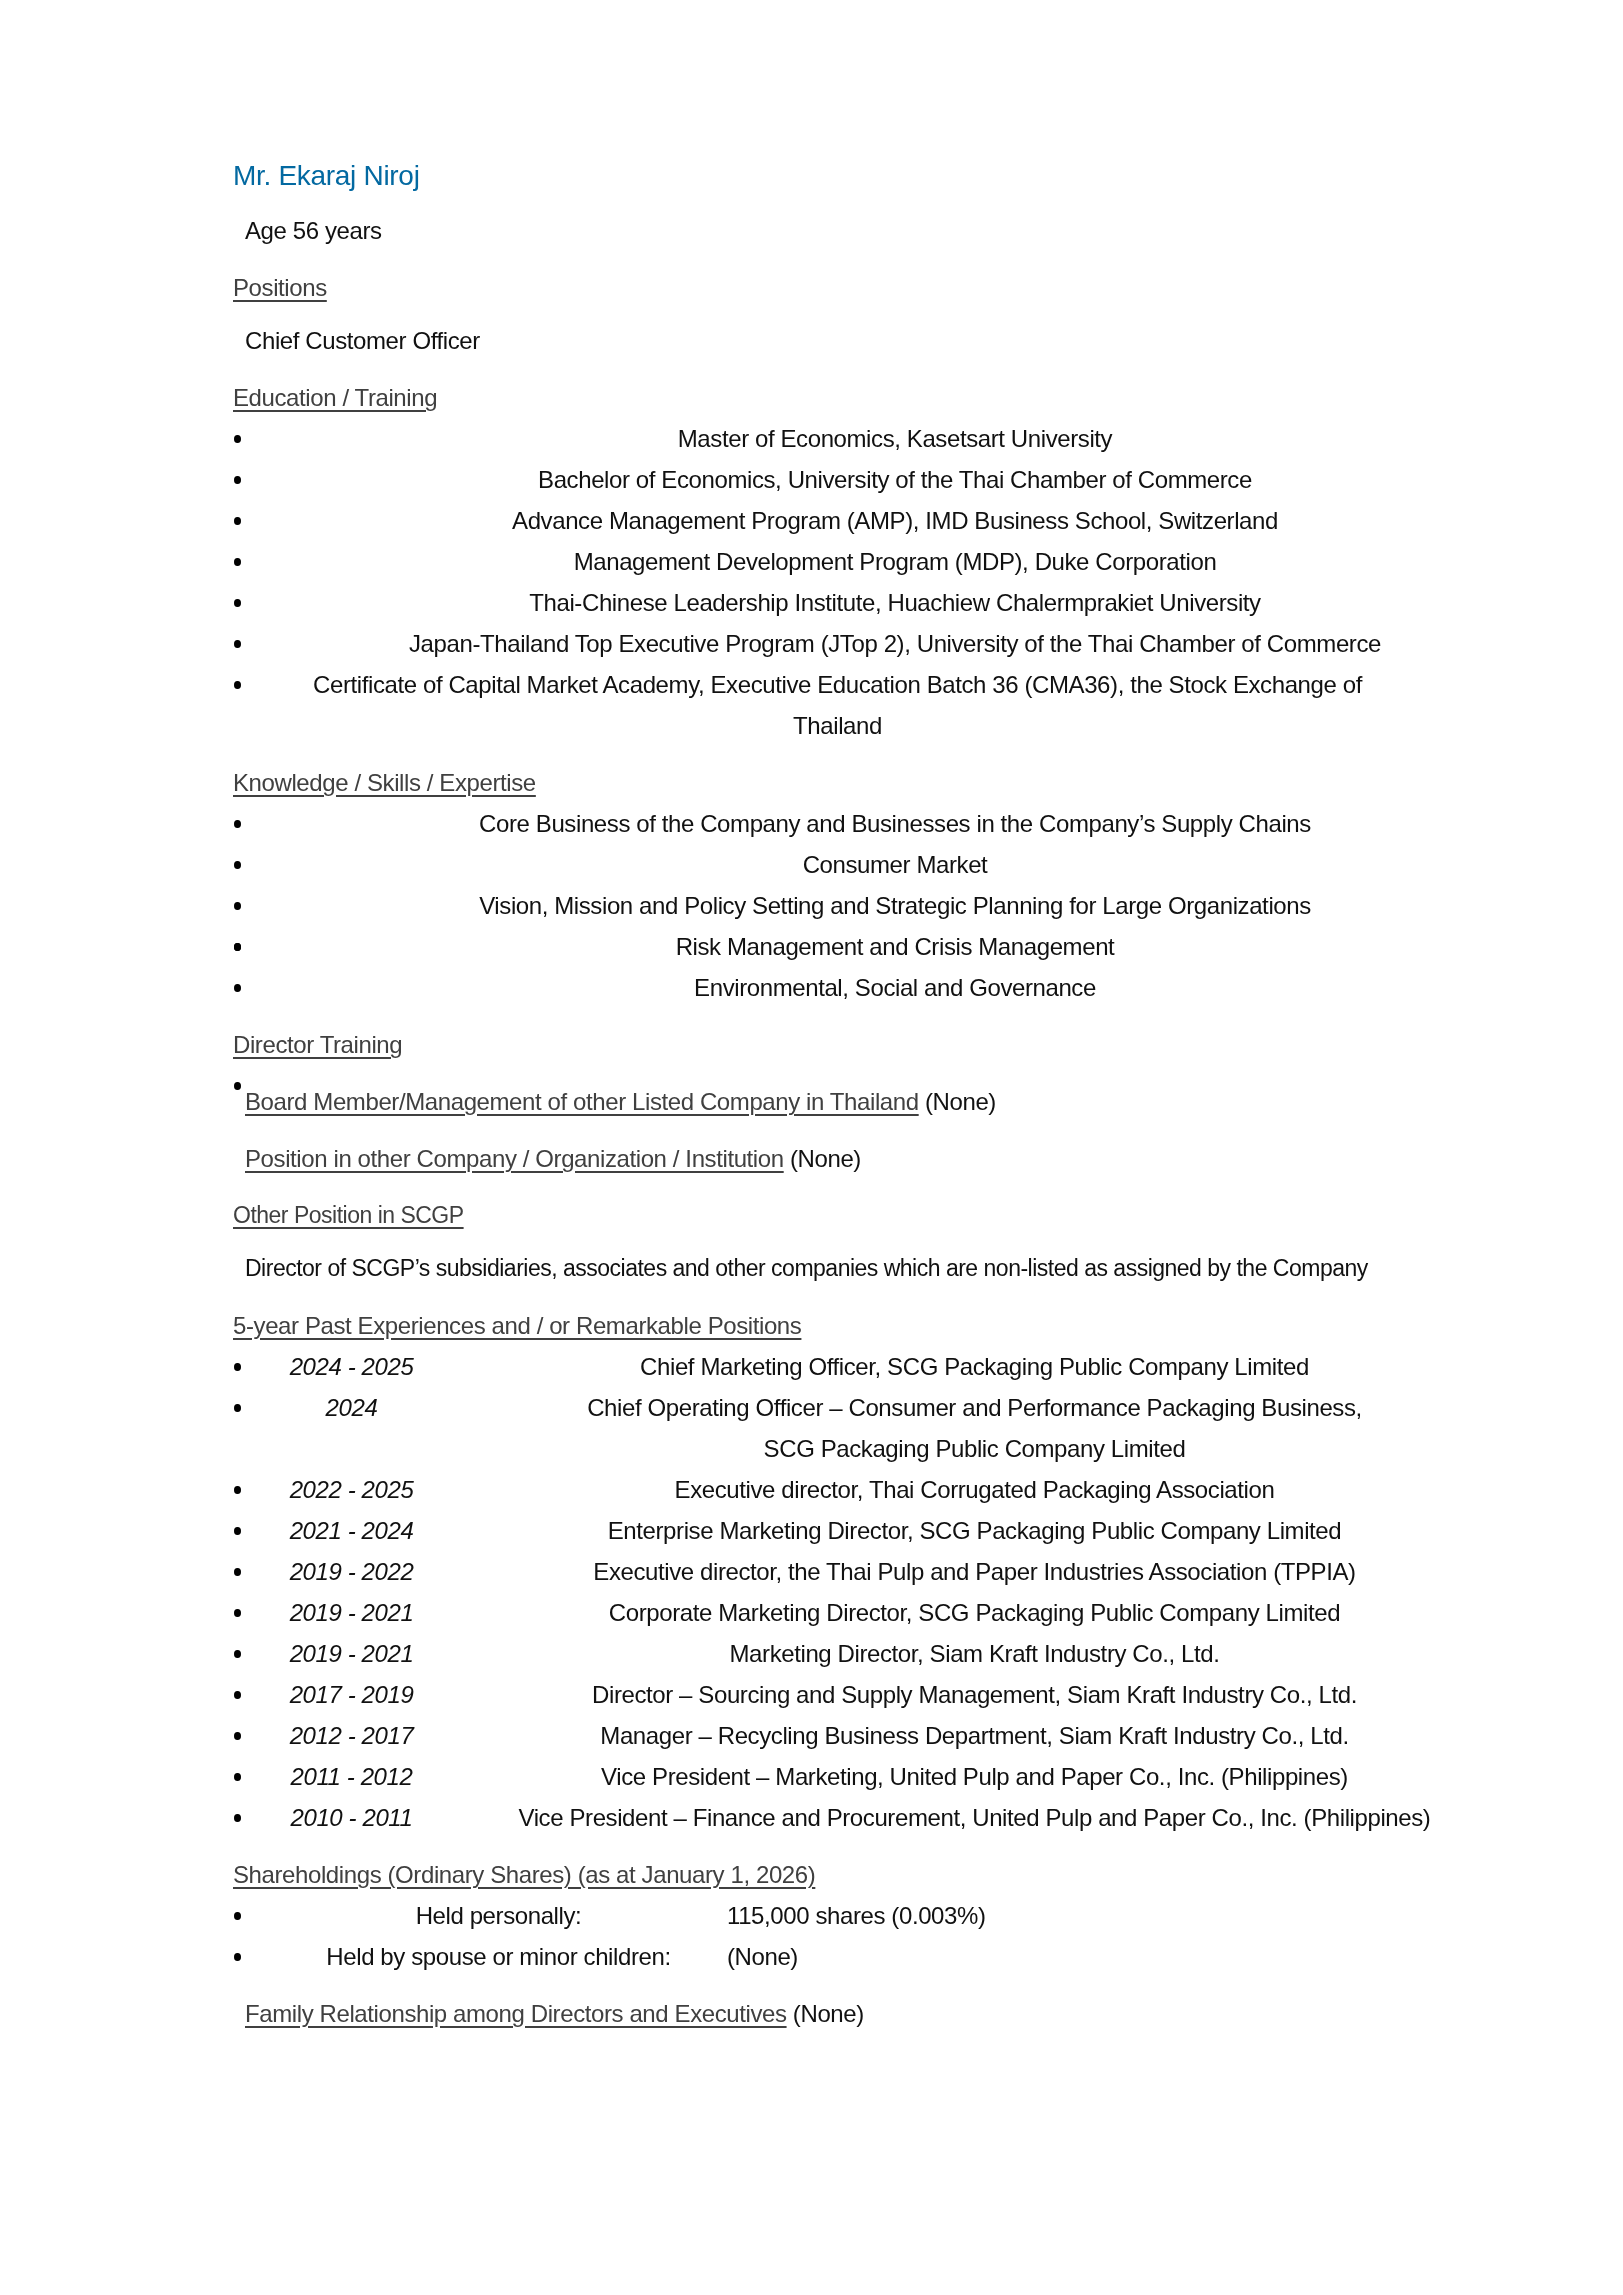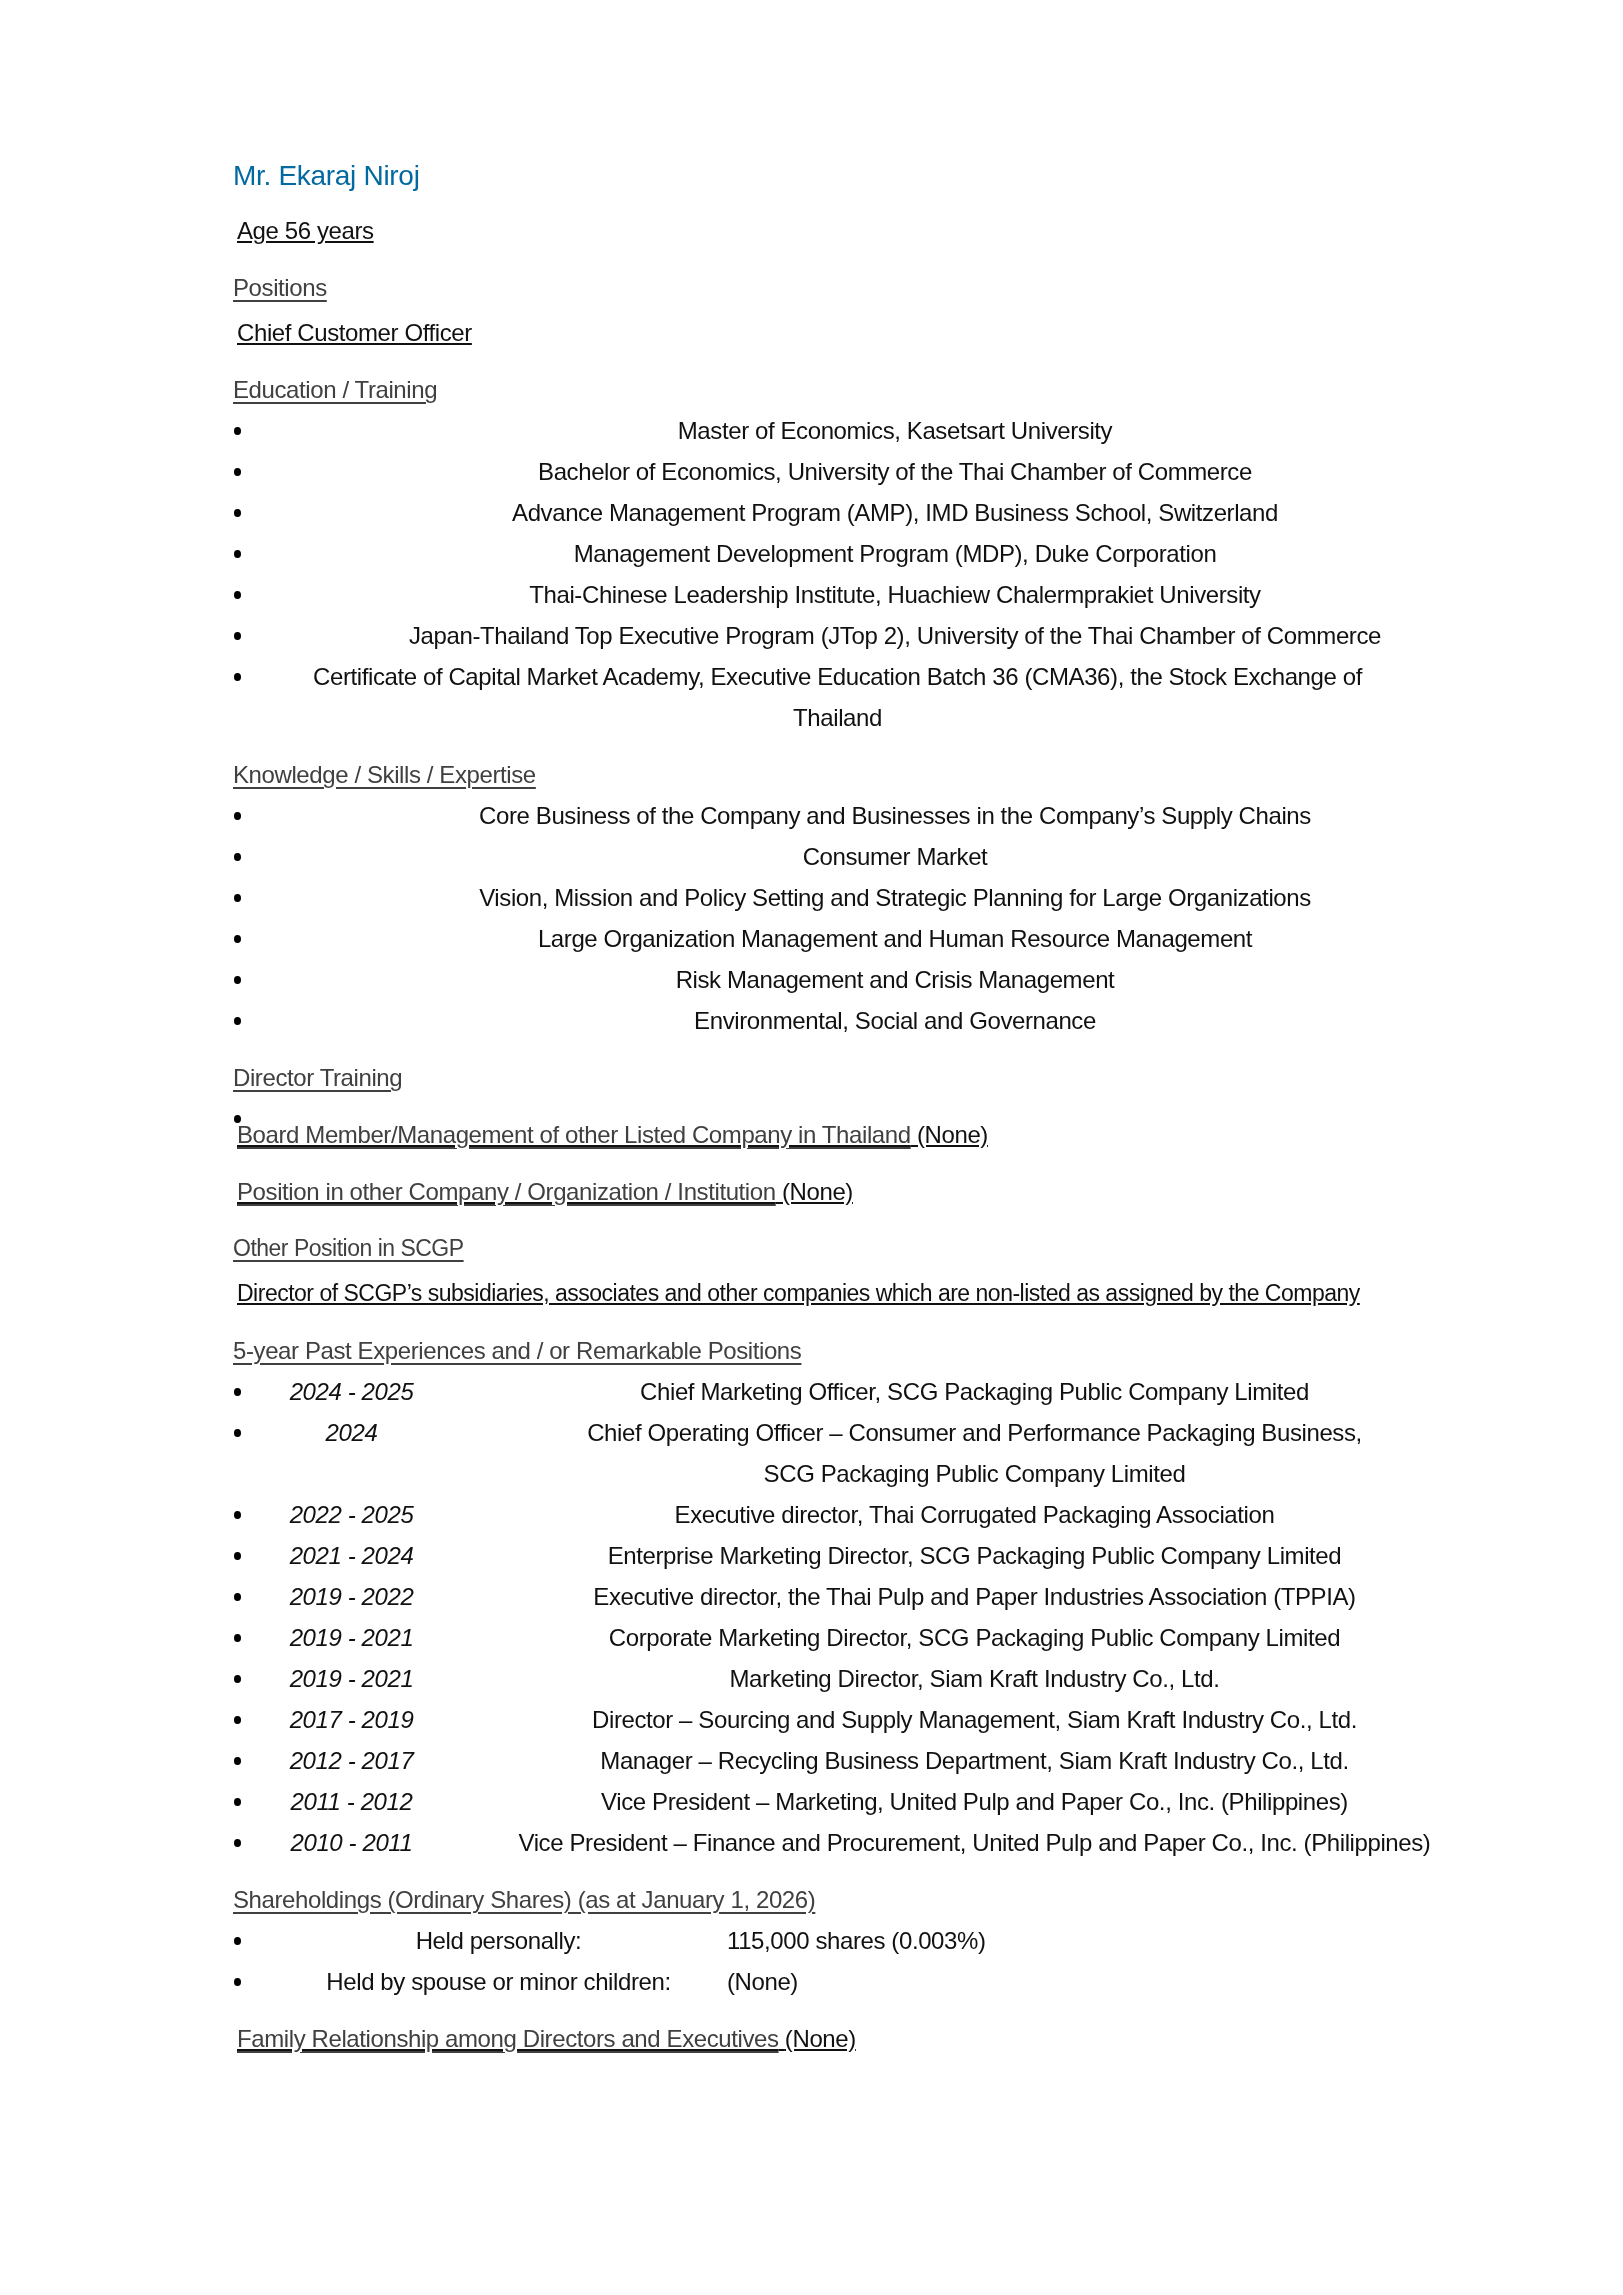--- a/index.html
+++ b/index.html
@@ -22,22 +22,21 @@
       line-height: 38px;
       margin: 0 0 15px 0;
       color: #0369a1;
       font-weight: normal;
       letter-spacing: -0.3px;
     }
     .text {
       font-size: 24px;
       line-height: 41px;
       letter-spacing: -0.4px;
-      margin: 4px;
-      text-decoration: underline;
+      margin: 12px;
     }
     .heading {
       font-size: 24px;
       line-height: 41px;
       letter-spacing: -0.4px;
       text-decoration: underline;
       text-underline-offset: 4px;
       text-decoration-thickness: 2px;
       margin: 0;
       font-weight: normal;
@@ -98,21 +97,21 @@
       <li style="padding-right:115px;"><span class="dot"></span><span>Certificate of Capital Market Academy, Executive Education Batch 36 (CMA36), the Stock Exchange of Thailand</span></li>
     </ul>
   </div>
 
   <div class="section">
     <h2 class="heading">Knowledge / Skills / Expertise</h2>
     <ul class="bul">
       <li><span class="dot"></span><span>Core Business of the Company and Businesses in the Company’s Supply Chains</span></li>
       <li><span class="dot"></span><span>Consumer Market</span></li>
       <li><span class="dot"></span><span>Vision, Mission and Policy Setting and Strategic Planning for Large Organizations</span></li>
-      <li><span class="dot"></span><span>Large Organization Management and Human Resource Management</span></li>
+      <li><span class="dot"></span></li>
       <li><span class="dot"></span><span>Risk Management and Crisis Management</span></li>
       <li><span class="dot"></span><span>Environmental, Social and Governance</span></li>
     </ul>
   </div>
 
   <div class="section">
     <h2 class="heading">Director Training</h2>
     <ul class="bul">
       <li><span class="dot"></span></li>
     </ul>

